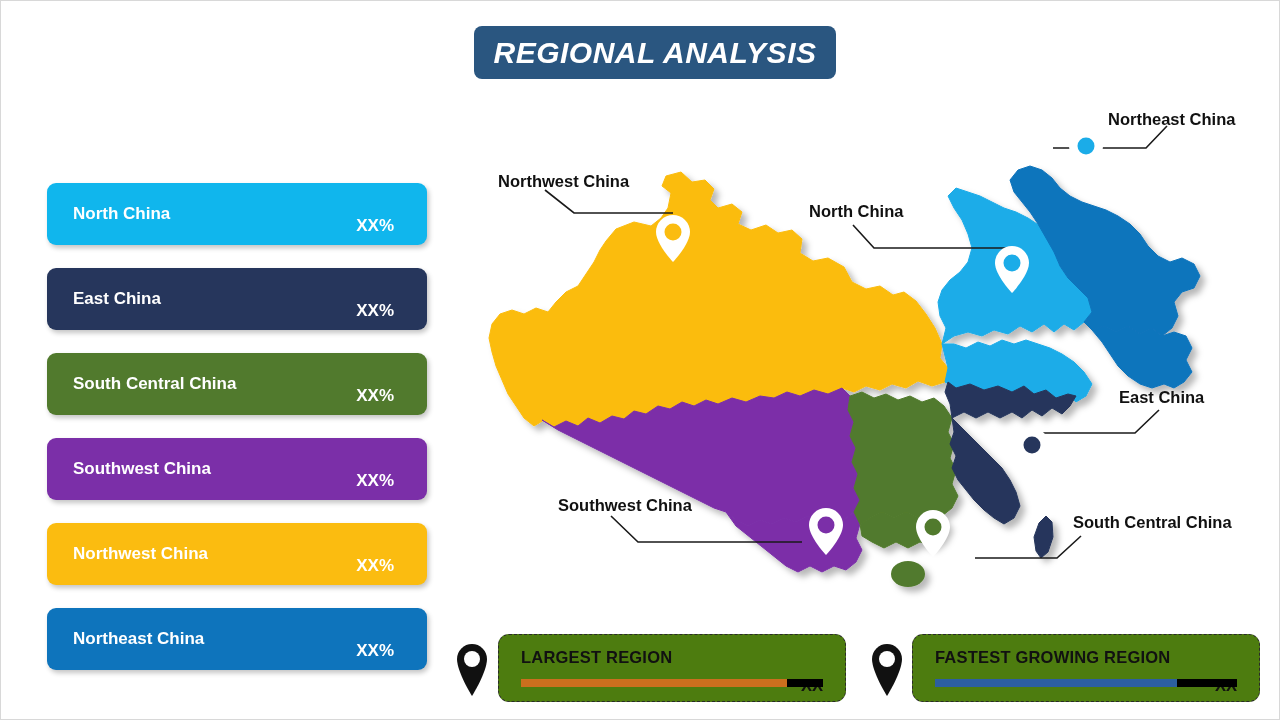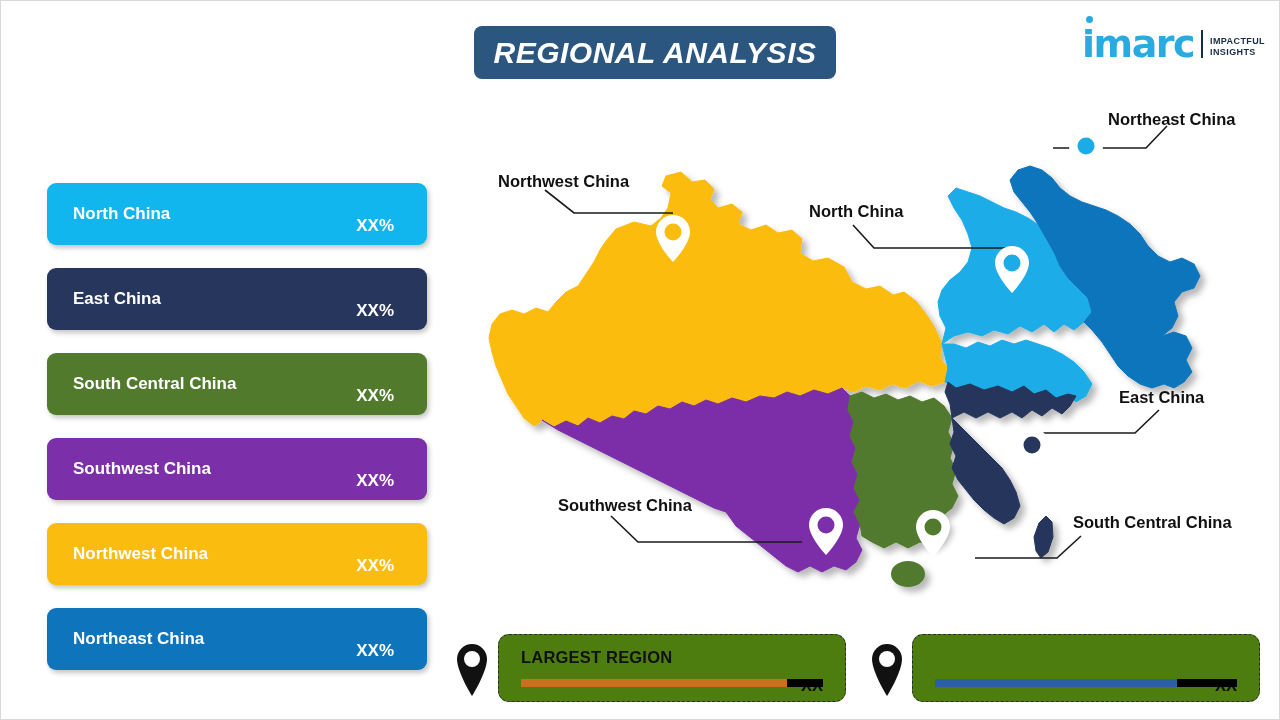--- a/index.html
+++ b/index.html
@@ -127,31 +127,20 @@
 </style>
 </head>
 <body>
 
 <div id="page">
 
   <div class="title-banner">
     <span class="t">REGIONAL ANALYSIS</span>
   </div>
 
-  <div class="logo">
-    <div class="logo-word">
-      <span class="logo-dot"></span>
-      <span>imarc</span>
-    </div>
-    <div class="logo-sep"></div>
-    <div class="logo-tag">
-      <span>IMPACTFUL</span>
-      <span>INSIGHTS</span>
-    </div>
-  </div>
 
 
   <div class="bars">
     <div class="bar" style="width:380px;background:#10b6ed;">
       <span class="label">North China</span>
       <span class="pct">XX%</span>
     </div>
     <div class="bar" style="width:380px;background:#26365c;">
       <span class="label">East China</span>
       <span class="pct">XX%</span>
@@ -311,19 +300,20 @@
       <div class="fill" style="width:88%;background:#cb6f1e;"></div>
     </div>
   </div>
 
   <svg class="pin-black" style="left:867px;" width="38" height="56" viewBox="0 0 38 56">
     <path fill="#111" d="M19,2 a15,15 0 0 1 15,15 c0,13 -15,37 -15,37 c0,0 -15,-24 -15,-37 a15,15 0 0 1 15,-15 z"></path>
     <circle cx="19" cy="17" r="8" fill="#fff"></circle>
   </svg>
 
   <div class="callout" style="left:911px;width:348px;">
+    <span class="ctext">FASTEST GROWING REGION</span>
     <span class="cval">XX</span>
     <div class="track">
       <div class="fill" style="width:80%;background:#2c5fa0;"></div>
     </div>
   </div>
 
 </div>
 
 </body></html>

